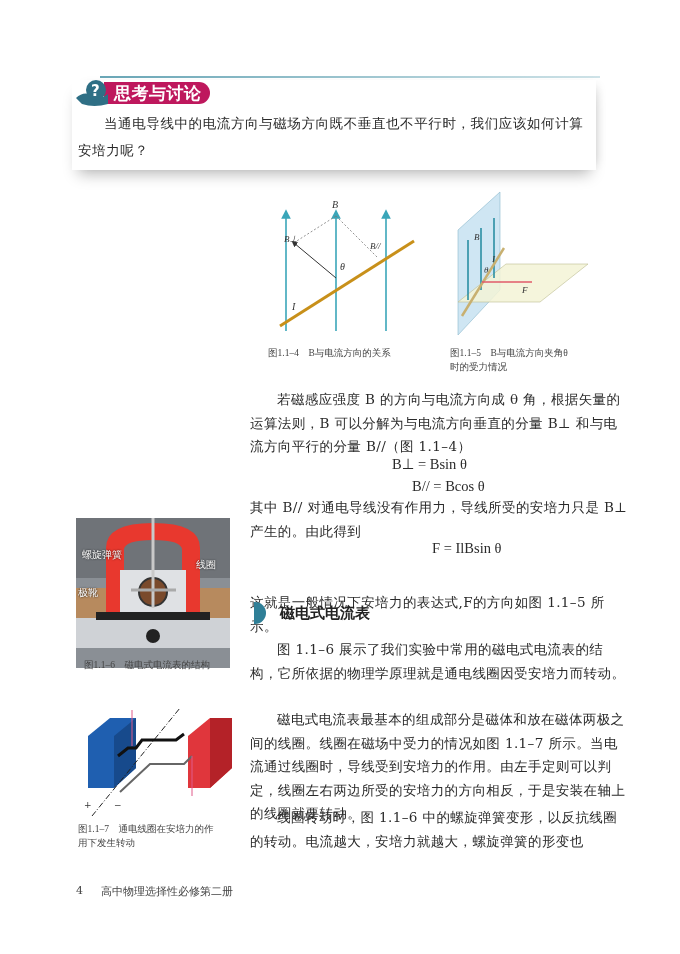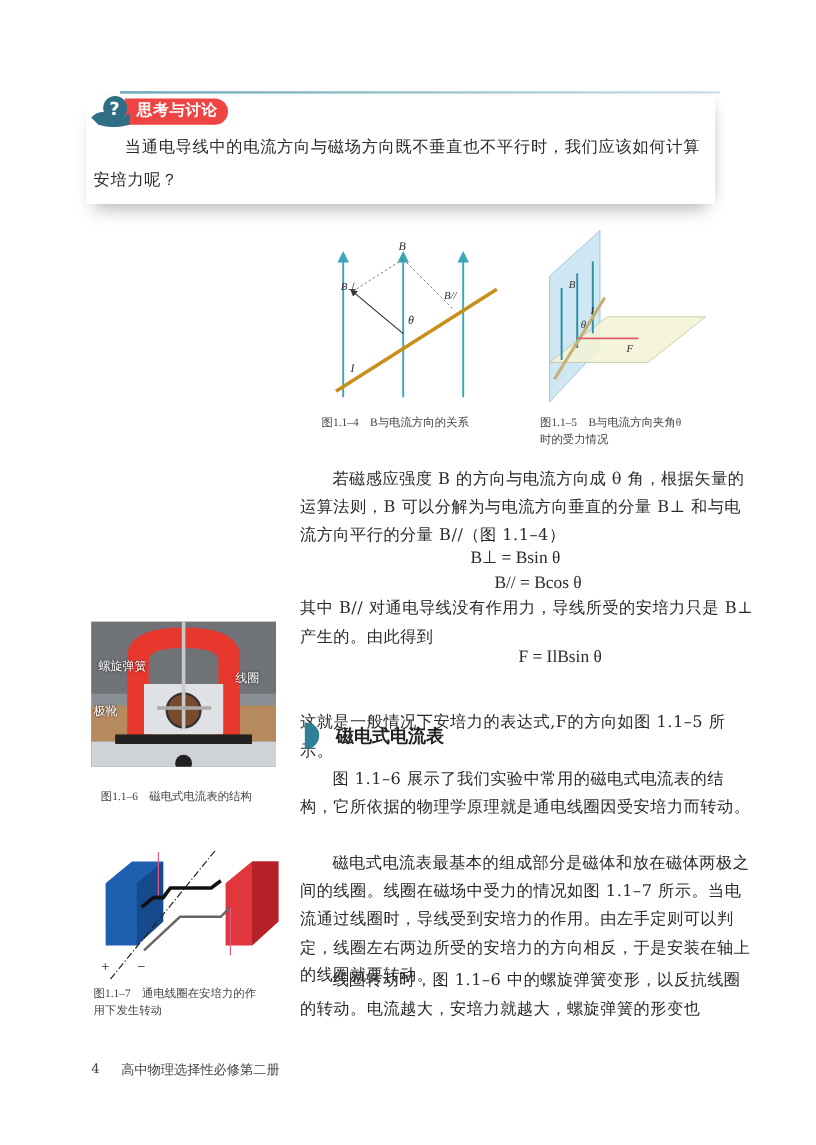--- a/index.html
+++ b/index.html
@@ -9,22 +9,22 @@
   .discuss-box {
     position: absolute; left: 72px; top: 80px; width: 524px; height: 90px;
     background: #fff;
     box-shadow: 0 10px 14px -6px rgba(0,0,0,0.28), 6px 0 10px -6px rgba(0,0,0,0.15);
   }
   .discuss-topline { position: absolute; left: 100px; top: 76px; width: 500px; height: 2px;
     background: linear-gradient(90deg, #6aa7b7, #cfe3e8); }
   .discuss-badge { position: absolute; left: 74px; top: 80px; height: 26px; display: flex; align-items: center; }
   .q-icon { width: 36px; height: 26px; position: relative; }
   .badge-pill {
-    margin-left: -6px; height: 22px; padding: 0 8px 0 10px; background: #ef4444; color: #fff;
-    border-radius: 0 11px 11px 0; font-family: "DejaVu Sans", sans-serif; font-size: 13px; font-weight: bold;
+    margin-left: -6px; height: 22px; padding: 0 8px 0 10px; background: #be185d; color: #fff;
+    border-radius: 0 11px 11px 0; font-family: "DejaVu Sans", sans-serif; font-size: 17px; font-weight: bold;
     line-height: 22px; letter-spacing: 0.5px;
   }
   .discuss-text {
     position: absolute; left: 78px; top: 110px; width: 515px;
     font-size: 13.5px; line-height: 27px; text-indent: 26px; letter-spacing: 0.6px;
   }
 
   .fig { position: absolute; }
   .caption { position: absolute; font-family: Liberation Serif, serif; font-size: 9.5px; color: #444; line-height: 14px; }
 
@@ -101,21 +101,21 @@
   <div>时的受力情况</div>
 </div>
 
 <div class="para indent" style="top:388px;">若磁感应强度 B 的方向与电流方向成 θ 角，根据矢量的运算法则，B 可以分解为与电流方向垂直的分量 B⊥ 和与电流方向平行的分量 B//（图 1.1–4）</div>
 <div class="formula" style="left:392px; top:456px;">B⊥ = Bsin θ</div>
 <div class="formula" style="left:412px; top:478px;">B// = Bcos θ</div>
 <div class="para" style="top:496px;">其中 B// 对通电导线没有作用力，导线所受的安培力只是 B⊥ 产生的。由此得到</div>
 <div class="formula" style="left:388px; top:540px;margin-left:44px;">F = IlBsin θ</div>
 <div class="para" style="top:591px;">这就是一般情况下安培力的表达式,F的方向如图 1.1–5 所示。</div>
 
-<div class="fig" style="left:76px; top:518px; width:154px; height:121px; background:#8a8f95; overflow:hidden;">
+<div class="fig" style="left:76px; top:518px; width:154px; height:150px; background:#8a8f95; overflow:hidden;">
   <svg width="154" height="130" viewBox="0 0 154 130">
     <rect x="0" y="0" width="154" height="60" fill="#6f7378"></rect>
     <rect x="0" y="70" width="154" height="30" fill="#b78a5e"></rect>
     <path d="M30 95 L30 30 Q30 5 77 5 Q124 5 124 30 L124 95 L106 95 L106 32 Q106 22 77 22 Q48 22 48 32 L48 95 Z" fill="#e8382e"></path>
     <rect x="44" y="52" width="66" height="42" fill="#dfe1e4"></rect>
     <circle cx="77" cy="74" r="14" fill="#7a4a2c" stroke="#333" stroke-width="2"></circle>
     <line x1="77" y1="0" x2="77" y2="90" stroke="#c9c9c9" stroke-width="3"></line>
     <line x1="55" y1="72" x2="100" y2="72" stroke="#aaa" stroke-width="3"></line>
     <rect x="0" y="100" width="154" height="30" fill="#cfd2d6"></rect>
     <circle cx="77" cy="118" r="7" fill="#222"></circle>

